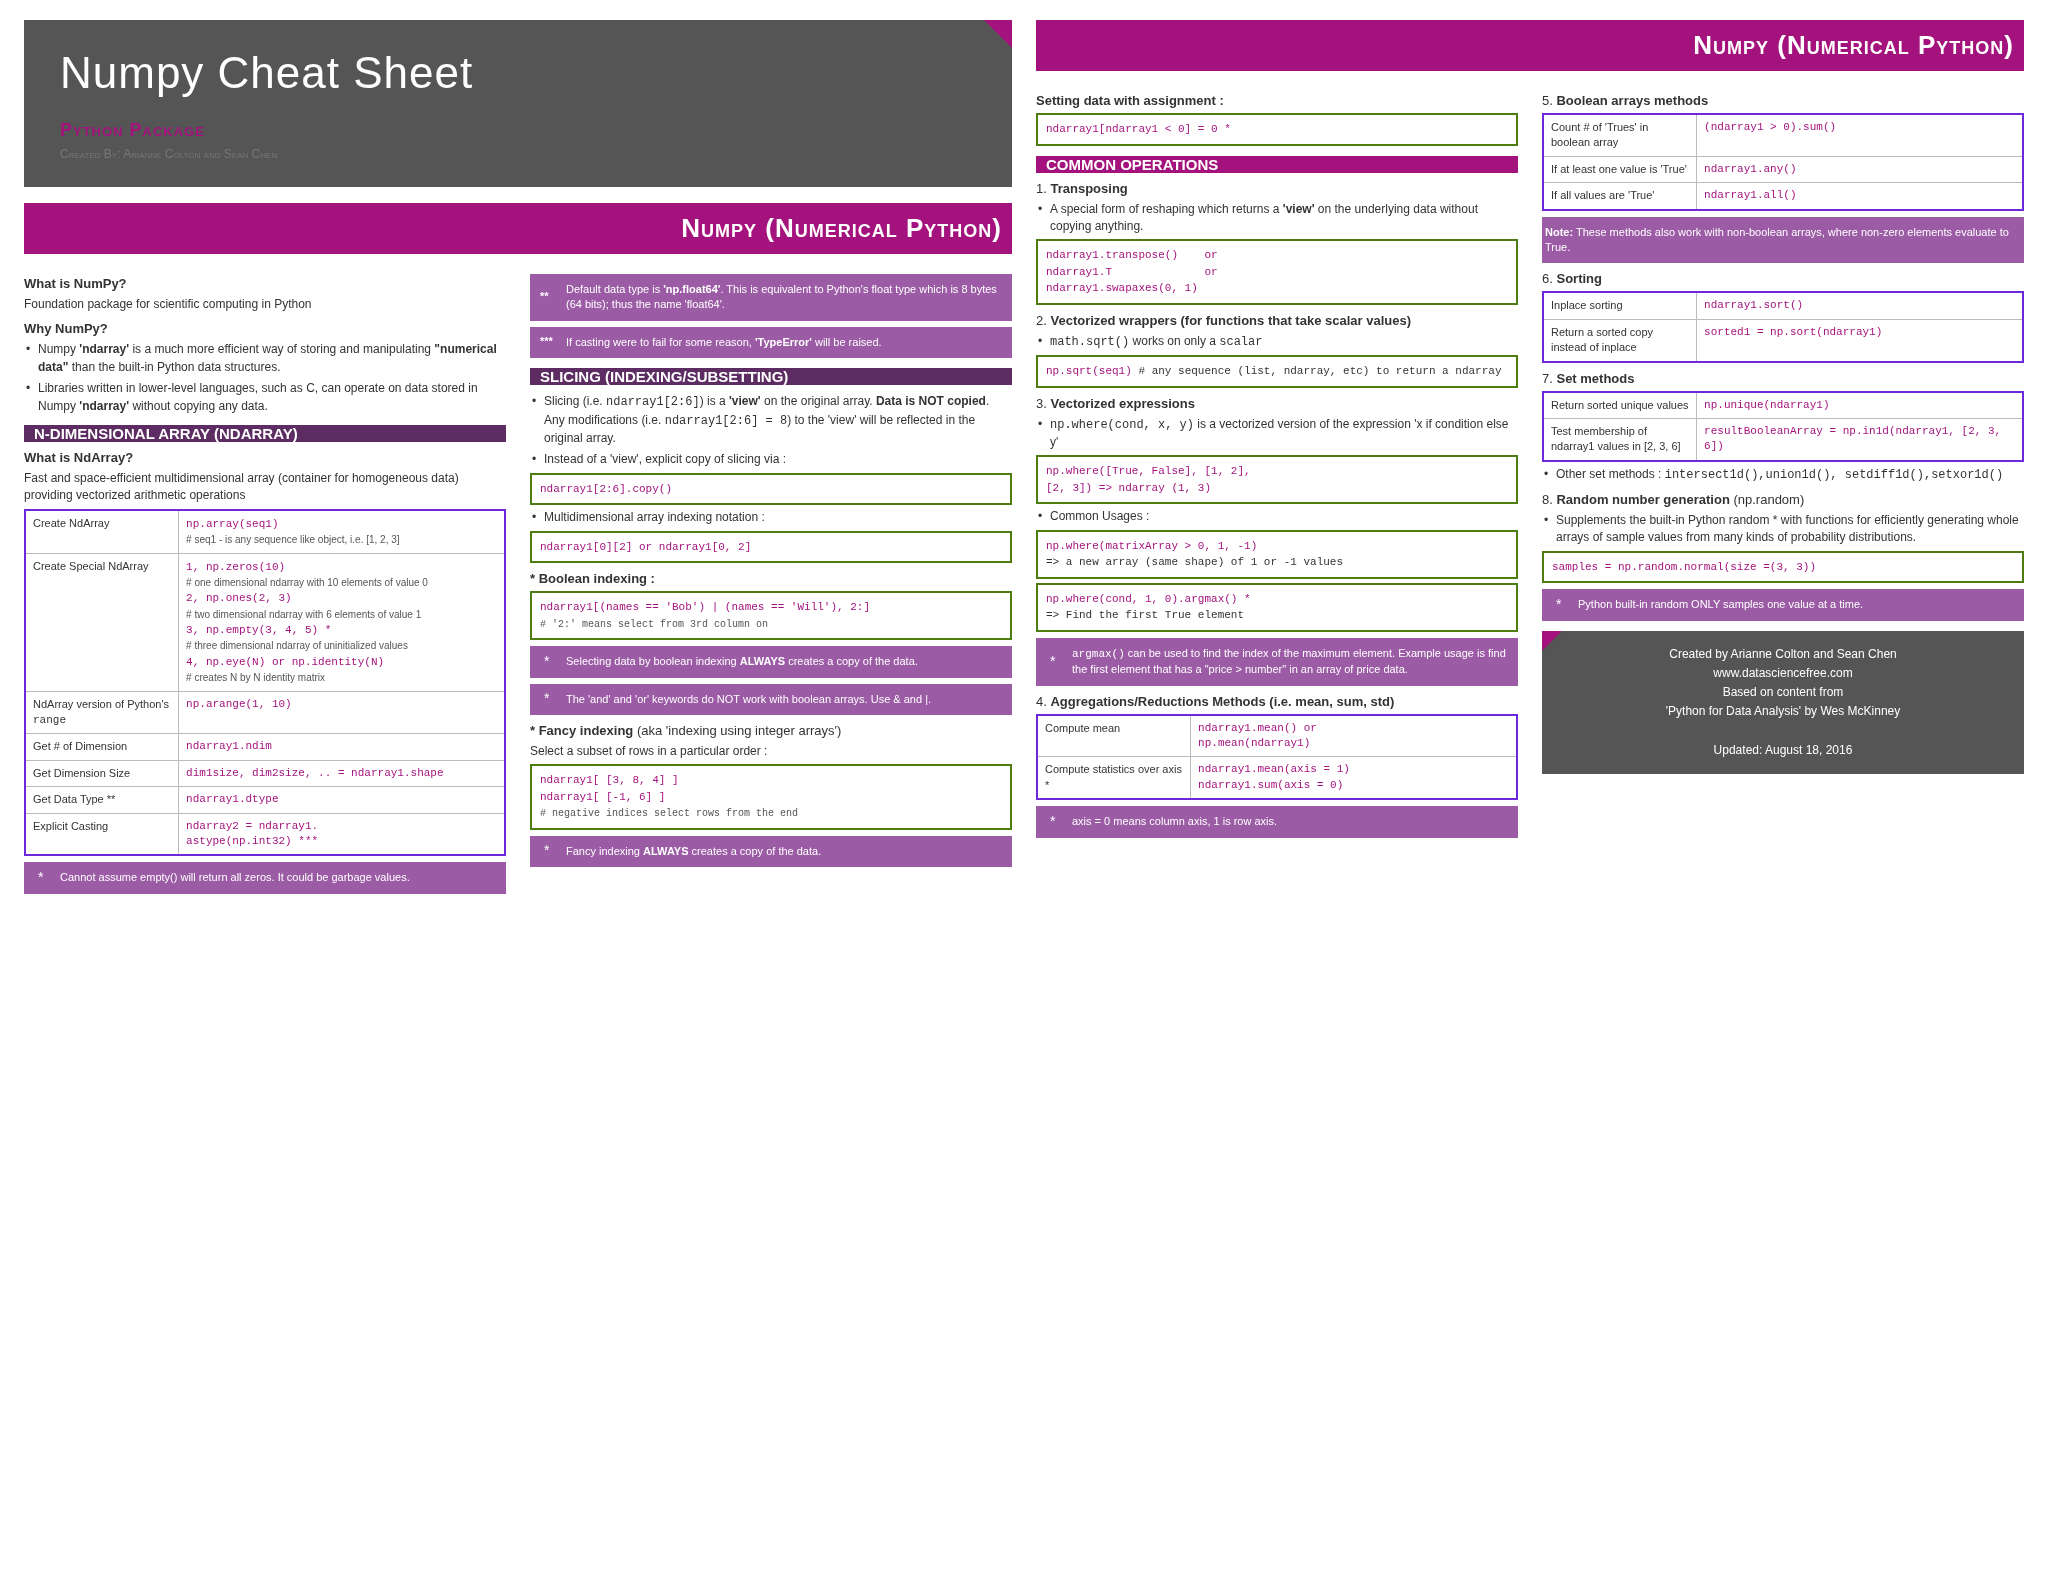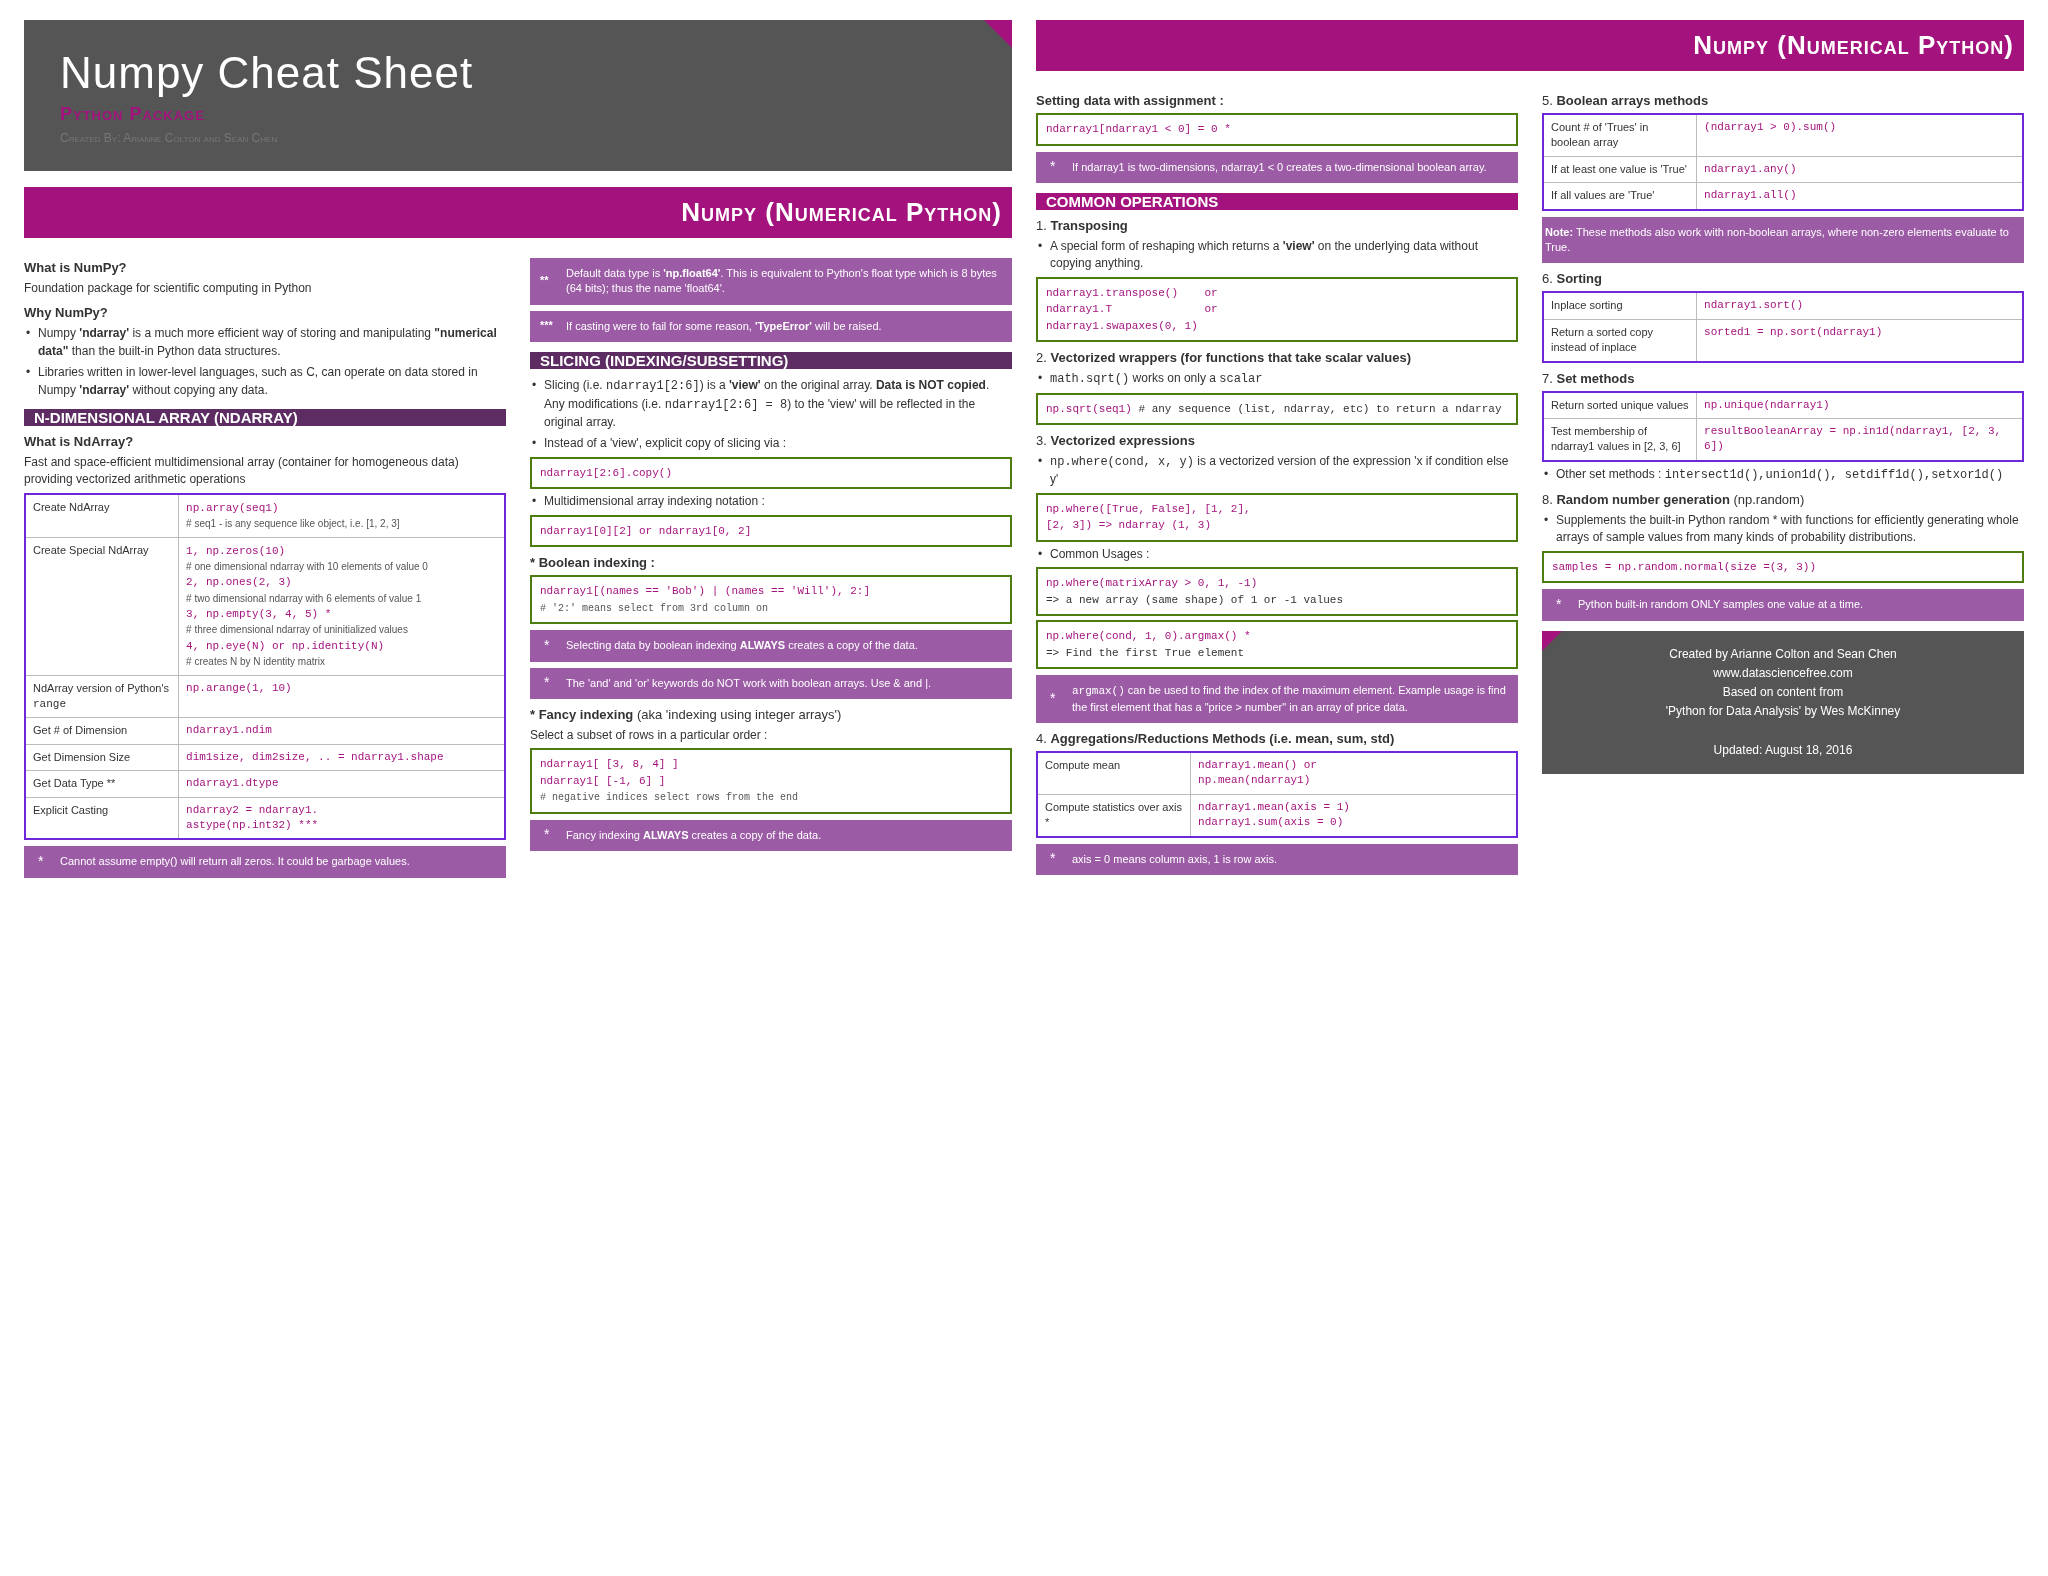--- a/index.html
+++ b/index.html
@@ -1,20 +1,20 @@
 <!DOCTYPE html>
 <html><head>
 <meta charset="utf-8">
 <style>
 *{box-sizing:border-box;margin:0;padding:0}
 body{font-family:Arial,Helvetica,sans-serif;font-size:10px;background:#fff;color:#333;width:2048px;padding:20px 24px}
 .page{display:grid;grid-template-columns:1fr 1fr 1fr 1fr;gap:24px}
 .titlecard{background:#555;padding:28px 36px 26px;position:relative;margin-bottom:16px}
 .titlecard::after{content:"";position:absolute;top:0;right:0;border-style:solid;border-width:0 28px 28px 0;border-color:transparent #a4137d transparent transparent}
-.ttl{color:#fff;font-size:44px;font-weight:300;letter-spacing:1px;margin-bottom:6px}
+.ttl{color:#fff;font-size:44px;font-weight:300;letter-spacing:1px;margin-bottom:22px}
 .sub{color:#a4137d;font-size:18px;font-weight:700;font-variant:small-caps;letter-spacing:1px}
 .cred{color:#777;font-size:12px;font-variant:small-caps;margin-top:6px}
 .banner{background:#a4137d;color:#fff;text-align:right;padding:10px;font-size:26px;font-weight:700;font-variant:small-caps;letter-spacing:1px;margin-bottom:14px}
 .subbanner{background:#5c2c63;color:#fff;padding:0 10px;font-weight:700;font-size:15px;margin:10px 0 8px}
 h4{font-size:13px;font-weight:700;margin:8px 0 5px}
 .num{font-size:13px;margin:8px 0 5px}
 p,li{font-size:12px;line-height:1.45}
 ul{list-style:none;padding-left:14px}
 ul li{position:relative;margin:4px 0}
 ul li::before{content:"•";position:absolute;left:-12px}
@@ -125,21 +125,20 @@
 </div>
 </div>
 </div>
 
 <div class="col" style="grid-column:3/5">
 <div class="banner">Numpy (Numerical Python)</div>
 <div style="display:grid;grid-template-columns:1fr 1fr;gap:24px">
 <div>
 <h4>Setting data with assignment :</h4>
 <div class="codebox mono">ndarray1[ndarray1 &lt; 0] = 0 *</div>
-<div class="tip">If ndarray1 is two-dimensions, ndarray1 &lt; 0 creates a two-dimensional boolean array.</div>
 <div class="subbanner" style="background:#a4137d">COMMON OPERATIONS</div>
 <div class="num"><span>1.</span> <b>Transposing</b></div>
 <ul>
             <li><span>A special form of reshaping which returns a </span><b>'view'</b><span> on the underlying data without copying anything.</span></li>
           </ul>
 <div class="codebox mono" style="white-space:pre">ndarray1.transpose()    or
 ndarray1.T              or
 ndarray1.swapaxes(0, 1)</div>
 <div class="num"><span>2.</span> <b>Vectorized wrappers (for functions that take scalar values)</b></div>
 <ul>

